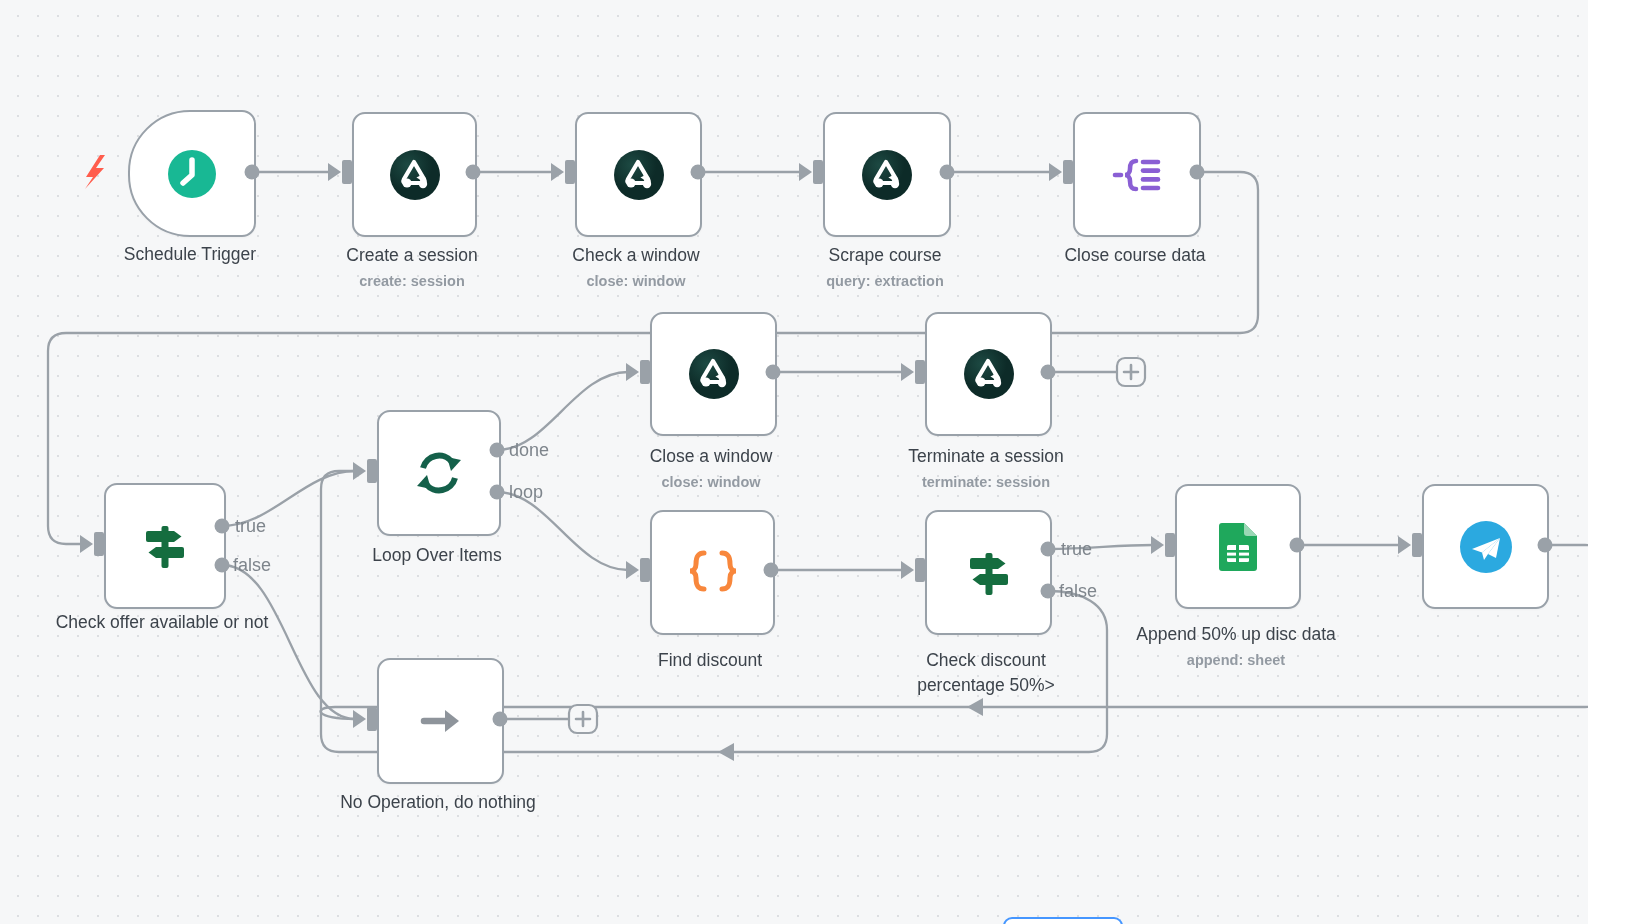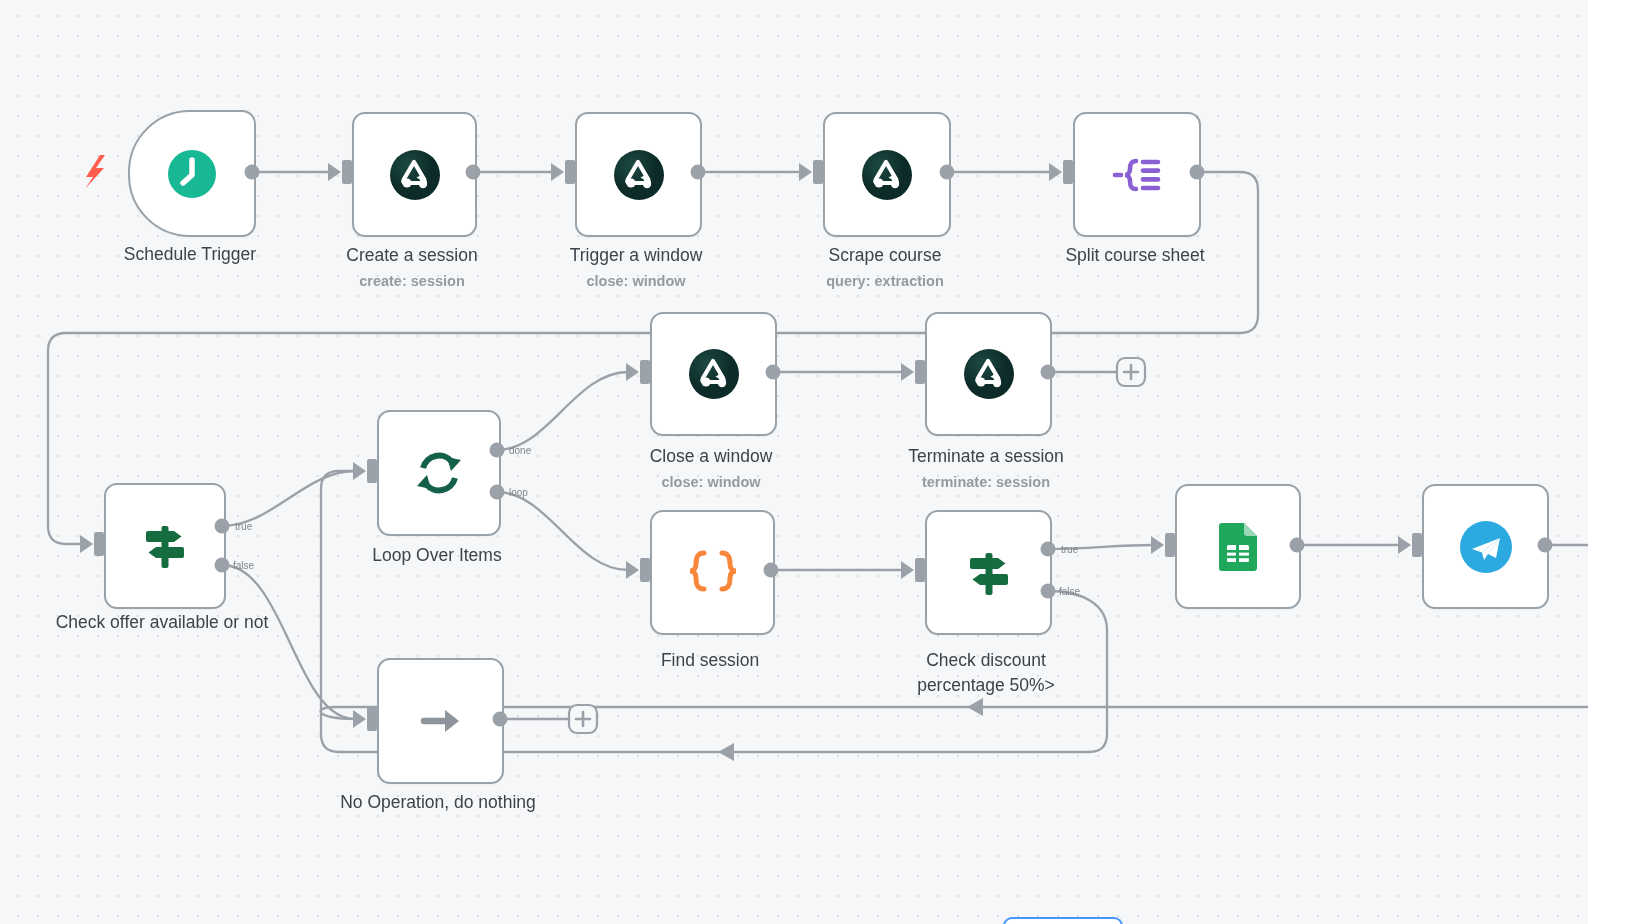--- a/index.html
+++ b/index.html
@@ -29,21 +29,21 @@
     position:absolute;z-index:4;transform:translateX(-50%);
     text-align:center;color:var(--text,#3c434b);
     font-size:17.5px;font-weight:500;line-height:1.42;
   }
   .nlabel .s{
     display:block;margin-top:3px;font-weight:700;
     font-size:14.5px;color:var(--subtext,#939aa2);
   }
   .plabel{
     position:absolute;z-index:4;transform:translateY(-50%);
-    font-size:10px;color:var(--port_label,#7e858c);
+    font-size:18px;color:var(--port_label,#7e858c);
   }
   .offscreen-node{
     position:absolute;z-index:2;left:1003px;top:917px;width:116px;height:8px;
     background:#fff;border:2px solid var(--selected_blue,#4596ff);border-bottom:none;
     border-radius:9px 9px 0 0;
   }
 </style>
 </head>
 <body>
 
@@ -293,29 +293,30 @@
     <g>
       <rect class="plusbox" x="1117" y="358" width="28" height="28" rx="8"></rect>
       <path class="plussign" d="M1131,365 v14 M1124,372 h14"></path>
       <rect class="plusbox" x="569" y="705" width="28" height="28" rx="8"></rect>
       <path class="plussign" d="M583,712 v14 M576,719 h14"></path>
     </g>
   </svg>
 
   <div class="nlabel" style="left:190px;top:242px;width:220px"><span>Schedule Trigger</span></div>
   <div class="nlabel" style="left:412px;top:243px;width:220px"><span>Create a session</span><span class="s">create: session</span></div>
-  <div class="nlabel" style="left:636px;top:243px;width:220px"><span>Trigger a window</span><span class="s">close: window</span></div>
+  <div class="nlabel" style="left:636px;top:243px;width:220px"><span>Check a window</span><span class="s">close: window</span></div>
   <div class="nlabel" style="left:885px;top:243px;width:220px"><span>Scrape course</span><span class="s">query: extraction</span></div>
-  <div class="nlabel" style="left:1135px;top:243px;width:240px"><span>Split course sheet</span></div>
+  <div class="nlabel" style="left:1135px;top:243px;width:240px"><span>Close course data</span></div>
   <div class="nlabel" style="left:711px;top:444px;width:220px"><span>Close a window</span><span class="s">close: window</span></div>
   <div class="nlabel" style="left:986px;top:444px;width:240px"><span>Terminate a session</span><span class="s">terminate: session</span></div>
   <div class="nlabel" style="left:437px;top:543px;width:220px"><span>Loop Over Items</span></div>
   <div class="nlabel" style="left:162px;top:610px;width:215px"><span>Check offer available or not</span></div>
-  <div class="nlabel" style="left:710px;top:648px;width:200px"><span>Find session</span></div>
+  <div class="nlabel" style="left:710px;top:648px;width:200px"><span>Find discount</span></div>
   <div class="nlabel" style="left:986px;top:648px;width:190px"><span>Check discount percentage 50%&gt;</span></div>
+  <div class="nlabel" style="left:1236px;top:622px;width:260px"><span>Append 50% up disc data</span><span class="s">append: sheet</span></div>
   <div class="nlabel" style="left:438px;top:790px;width:260px"><span>No Operation, do nothing</span></div>
 
   <span class="plabel" style="left:235px;top:526px">true</span>
   <span class="plabel" style="left:233px;top:565px">false</span>
   <span class="plabel" style="left:509px;top:450px">done</span>
   <span class="plabel" style="left:509px;top:492px">loop</span>
   <span class="plabel" style="left:1061px;top:549px">true</span>
   <span class="plabel" style="left:1059px;top:591px">false</span>
 
 </div>

